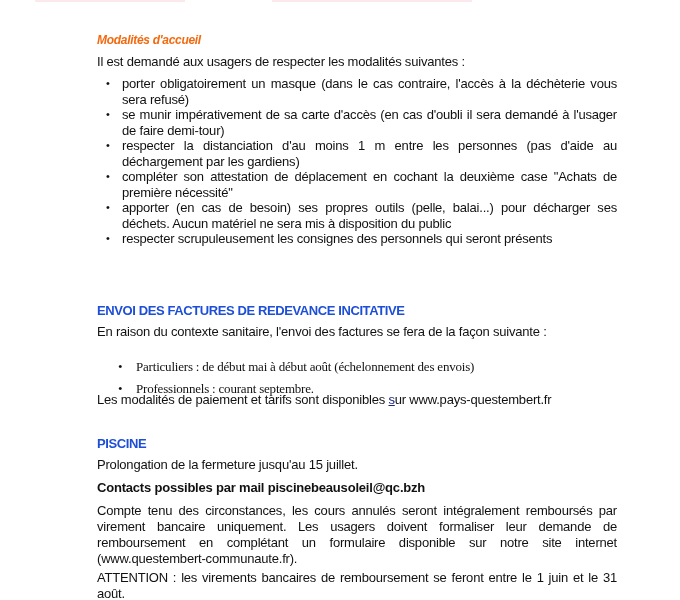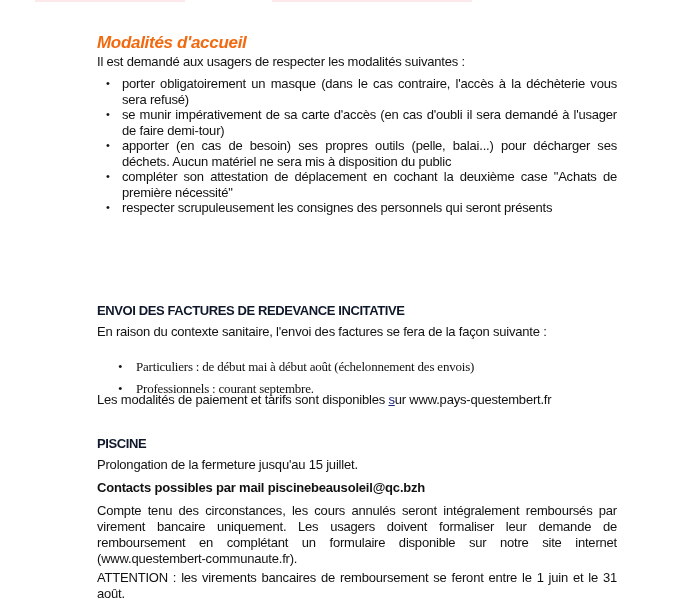--- a/index.html
+++ b/index.html
@@ -1,21 +1,21 @@
 <!DOCTYPE html>
 <html><head>
 <meta charset="utf-8">
 <style>
   html, body { margin: 0; padding: 0; background: #ffffff; }
   body { width: 680px; height: 600px; position: relative; overflow: hidden;
          font-family: "Liberation Sans", "DejaVu Sans", sans-serif; color: #111; font-size: 13px; }
   .topbar { position: absolute; top: 0; height: 2px; background: #fbe9ec; }
   .page { position: absolute; left: 97px; top: 0; width: 520px; }
-  .h-italic { position: absolute; color: #f26a10; font-weight: bold; font-style: italic; font-size: 17px; letter-spacing: -0.3px; }
-  .h-caps { position: absolute; color: #0f172a; font-weight: bold; font-size: 13px; letter-spacing: -0.4px; }
+  .h-italic { position: absolute; color: #f26a10; font-weight: bold; font-style: italic; font-size: 12px; letter-spacing: -0.3px; }
+  .h-caps { position: absolute; color: #1d4ed8; font-weight: bold; font-size: 13px; letter-spacing: -0.4px; }
   .p { position: absolute; left: 0; width: 520px; line-height: 16px; letter-spacing: -0.2px; }
   .just { text-align: justify; }
   ul.bullets { position: absolute; list-style: none; margin: 0; padding: 0; left: 25px; width: 495px; }
   ul.bullets li { position: relative; line-height: 15.5px; text-align: justify; letter-spacing: -0.2px; }
   ul.bullets li::before { content: "•"; position: absolute; left: -16px; top: 0; font-size: 11px; }
   ul.bullets2 { position: absolute; list-style: none; margin: 11px; padding: 0; left: 28px; width: 480px; font-family: Liberation Serif, serif; }
   ul.bullets2 li { position: relative; height: 22px; line-height: 16px; letter-spacing: -0.2px; }
   ul.bullets2 li::before { content: "•"; position: absolute; left: -18px; top: 0; }
   .ul-link { color: #1a237e; text-decoration: underline; }
 </style>
@@ -25,22 +25,23 @@
 <div class="topbar" style="left:35px;width:150px;"></div>
 <div class="topbar" style="left:272px;width:200px;"></div>
 
 <div class="page">
 
   <div class="h-italic" style="top:33px;">Modalités d'accueil</div>
   <div class="p" style="top:54px;">Il est demandé aux usagers de respecter les modalités suivantes :</div>
   <ul class="bullets" style="top:76px;">
     <li>porter obligatoirement un masque (dans le cas contraire, l'accès à la déchèterie vous sera refusé)</li>
     <li>se munir impérativement de sa carte d'accès (en cas d'oubli il sera demandé à l'usager de faire demi-tour)</li>
+    <li>respecter la distanciation d'au moins 1 m entre les personnes (pas d'aide au déchargement par les gardiens)</li>
+    <li>compléter son attestation de déplacement en cochant la deuxième case "Achats de première nécessité"</li>
     <li>apporter (en cas de besoin) ses propres outils (pelle, balai...) pour décharger ses déchets. Aucun matériel ne sera mis à disposition du public</li>
-    <li>compléter son attestation de déplacement en cochant la deuxième case "Achats de première nécessité"</li>
     <li>respecter scrupuleusement les consignes des personnels qui seront présents</li>
   </ul>
 
   <div class="h-caps" style="top:303px;">ENVOI DES FACTURES DE REDEVANCE INCITATIVE</div>
   <div class="p" style="top:324px;">En raison du contexte sanitaire, l'envoi des factures se fera de la façon suivante :</div>
   <ul class="bullets2" style="top:348px;">
     <li>Particuliers : de début mai à début août (échelonnement des envois)</li>
     <li>Professionnels : courant septembre.</li>
   </ul>
   <div class="p" style="top:392px;">

